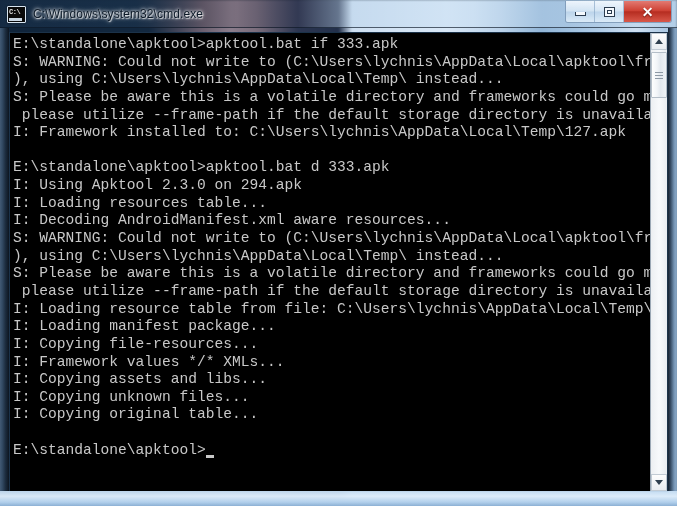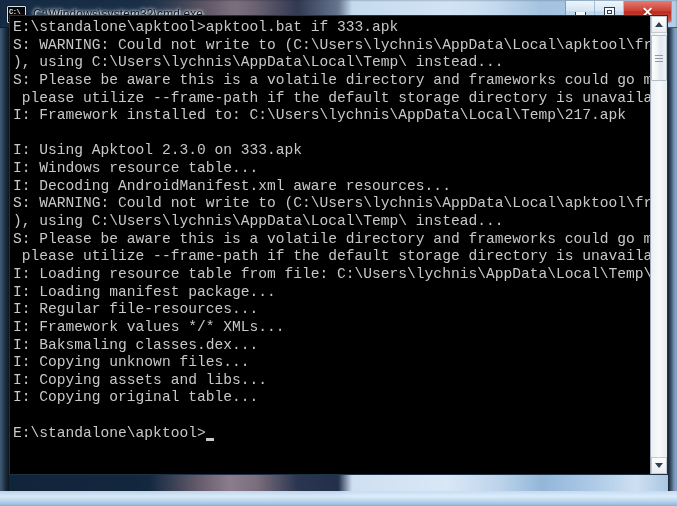--- a/index.html
+++ b/index.html
@@ -170,21 +170,21 @@
     font-weight: bold;
     color: #ffffff;
     line-height: 14px;
     text-shadow: 0 1px 1px rgba(90,10,5,0.85);
   }
 
   
   #console-area {
     position: absolute;
     left: 9px;
-    top: 15px;
+    top: 32px;
     width: 659px;
     height: 460px;
     background: #000000;
     box-sizing: border-box;
     border: 1px solid #1b3249;
     display: flex;
   }
 
   #console-text {
     flex: 1 1 auto;
@@ -345,36 +345,36 @@
     </div>
   </div>
 
   <div id="console-area">
     <div id="console-text">
         <div class="console-line">E:\standalone\apktool&gt;apktool.bat if 333.apk</div>
         <div class="console-line">S: WARNING: Could not write to (C:\Users\lychnis\AppData\Local\apktool\framework</div>
         <div class="console-line">), using C:\Users\lychnis\AppData\Local\Temp\ instead...</div>
         <div class="console-line">S: Please be aware this is a volatile directory and frameworks could go missing,</div>
         <div class="console-line"> please utilize --frame-path if the default storage directory is unavailable</div>
-        <div class="console-line">I: Framework installed to: C:\Users\lychnis\AppData\Local\Temp\217.apk</div>
+        <div class="console-line">I: Framework installed to: C:\Users\lychnis\AppData\Local\Temp\127.apk</div>
         <div class="console-line blank"> </div>
-        <div class="console-line">I: Using Apktool 2.3.0 on 333.apk</div>
-        <div class="console-line">I: Windows resource table...</div>
+        <div class="console-line">E:\standalone\apktool&gt;apktool.bat d 333.apk</div>
+        <div class="console-line">I: Using Apktool 2.3.0 on 294.apk</div>
+        <div class="console-line">I: Loading resources table...</div>
         <div class="console-line">I: Decoding AndroidManifest.xml aware resources...</div>
         <div class="console-line">S: WARNING: Could not write to (C:\Users\lychnis\AppData\Local\apktool\framework</div>
         <div class="console-line">), using C:\Users\lychnis\AppData\Local\Temp\ instead...</div>
         <div class="console-line">S: Please be aware this is a volatile directory and frameworks could go missing,</div>
         <div class="console-line"> please utilize --frame-path if the default storage directory is unavailable</div>
         <div class="console-line">I: Loading resource table from file: C:\Users\lychnis\AppData\Local\Temp\1.apk</div>
         <div class="console-line">I: Loading manifest package...</div>
-        <div class="console-line">I: Regular file-resources...</div>
+        <div class="console-line">I: Copying file-resources...</div>
         <div class="console-line">I: Framework values */* XMLs...</div>
-        <div class="console-line">I: Baksmaling classes.dex...</div>
+        <div class="console-line">I: Copying assets and libs...</div>
         <div class="console-line">I: Copying unknown files...</div>
-        <div class="console-line">I: Copying assets and libs...</div>
         <div class="console-line">I: Copying original table...</div>
         <div class="console-line blank"> </div>
         <div class="console-line" id="cursor-line"><span>E:\standalone\apktool&gt;</span><span id="console-cursor"></span></div>
       </div>
 
     <div id="console-scrollbar">
       <div class="sb-arrow" id="sb-up">
         <span class="tri"></span>
       </div>
       <div id="sb-track">

